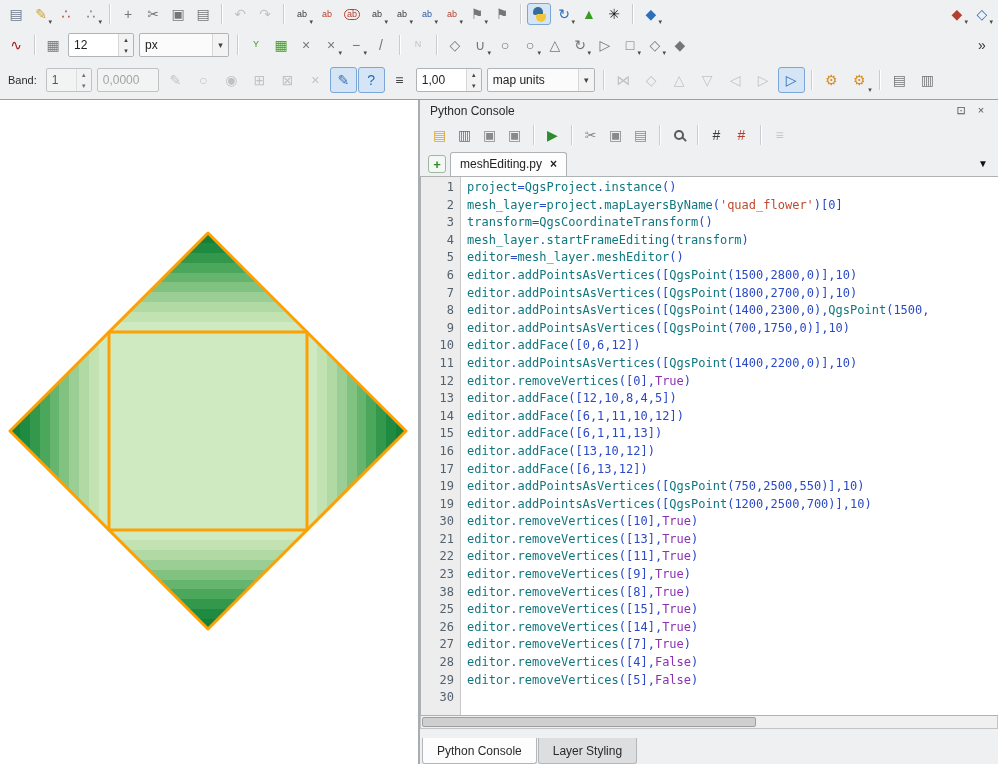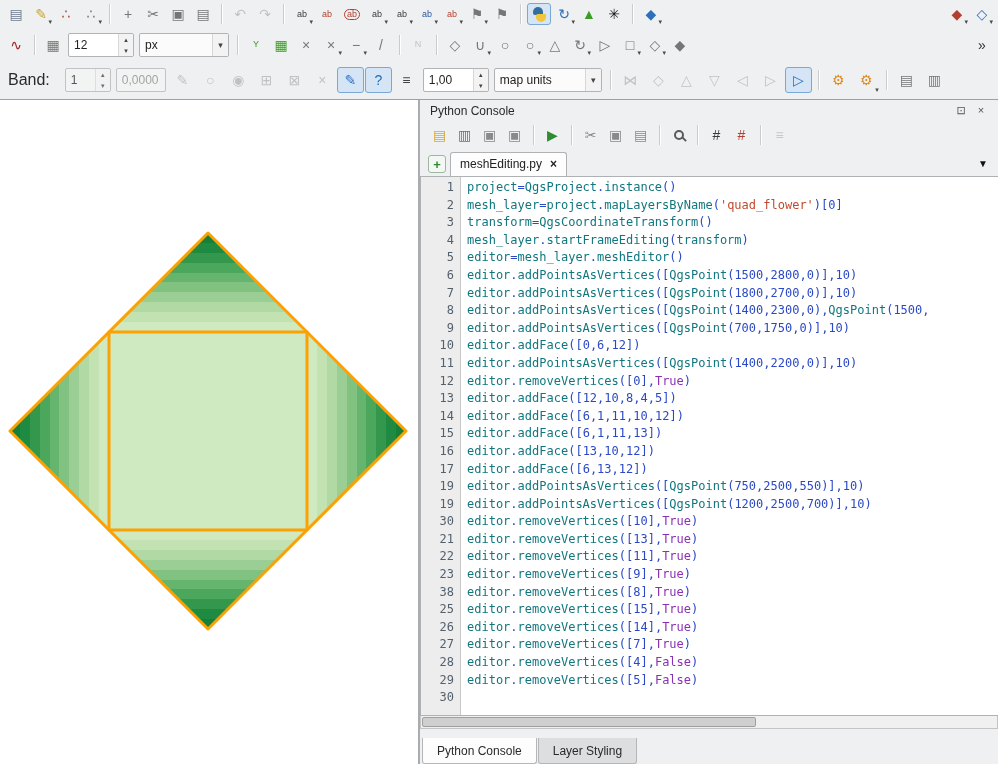--- a/index.html
+++ b/index.html
@@ -15,21 +15,21 @@
 .tb-btn{position:relative;width:24px;height:22px;display:inline-flex;align-items:center;justify-content:center;border:1px solid transparent;border-radius:3px;flex:0 0 auto;cursor:default}
 .row3 .tb-btn{width:27px;height:26px}
 .console-toolbar .tb-btn{width:23px;height:22px}
 .tb-btn .glyph{font-size:14px;line-height:1}
 .tb-btn.act{background:#d5e5f5;border-color:#7aa7d6}
 .dis{opacity:.38}
 .tb-btn .dd{position:absolute;right:0;bottom:-1px;font-size:7px;color:#4a4a4a;line-height:1}
 .ring .glyph{border:1.5px solid currentColor;border-radius:8px;padding:0 2px}
 .tb-sep{width:1px;height:20px;background:#c9ccce;box-shadow:1px 0 0 #fff;margin:0 5px;flex:0 0 auto}
 .tb-spacer{flex:1}
-.tb-label{font-size:16px;color:#2a2a2a;margin:0 12px 0 4px;flex:0 0 auto}
+.tb-label{font-size:11px;color:#2a2a2a;margin:0 6px 0 4px;flex:0 0 auto}
 .tb-spin,.tb-combo,.tb-field{display:inline-flex;align-items:stretch;height:24px;border:1px solid #b1b4b6;background:#fff;border-radius:2px;font-size:12px;color:#222;flex:0 0 auto;overflow:hidden;margin:0 2px}
 .ctl-val{flex:1;display:flex;align-items:center;padding:0 5px;white-space:nowrap}
 .tb-field .ctl-val{color:#8a8a8a}
 .tb-combo{background:#fbfbfb}
 .combo-arrow{width:16px;display:flex;align-items:center;justify-content:center;font-size:9px;color:#444;border-left:1px solid #d7d7d7;background:#f3f3f3}
 .spin-arrows{width:15px;display:flex;flex-direction:column;border-left:1px solid #d7d7d7;background:#f3f3f3}
 .sa{flex:1;display:flex;align-items:center;justify-content:center;font-size:7px;line-height:1;color:#444}
 .tb-spin.dis,.tb-field.dis{background:#f4f4f4;opacity:.75}
 
 
@@ -265,21 +265,21 @@
     </div>
   <div class="toolbar-row row3">
       <span class="tb-label">Band:</span>
       <span class="tb-spin dis" style="width: 46px;">
         <span class="ctl-val">1</span>
         <span class="spin-arrows">
           <span class="sa">▴</span>
           <span class="sa">▾</span>
         </span>
       </span>
-      <span class="tb-field dis" style="width: 50px;">
+      <span class="tb-field dis" style="width: 62px;">
         <span class="ctl-val">0,0000</span>
       </span>
       <span class="tb-btn dis">
         <span class="glyph" style="color: rgb(118, 118, 118);">✎</span>
       </span>
       <span class="tb-btn dis">
         <span class="glyph" style="color: rgb(118, 118, 118);">○</span>
       </span>
       <span class="tb-btn dis">
         <span class="glyph" style="color: rgb(118, 118, 118);">◉</span>

